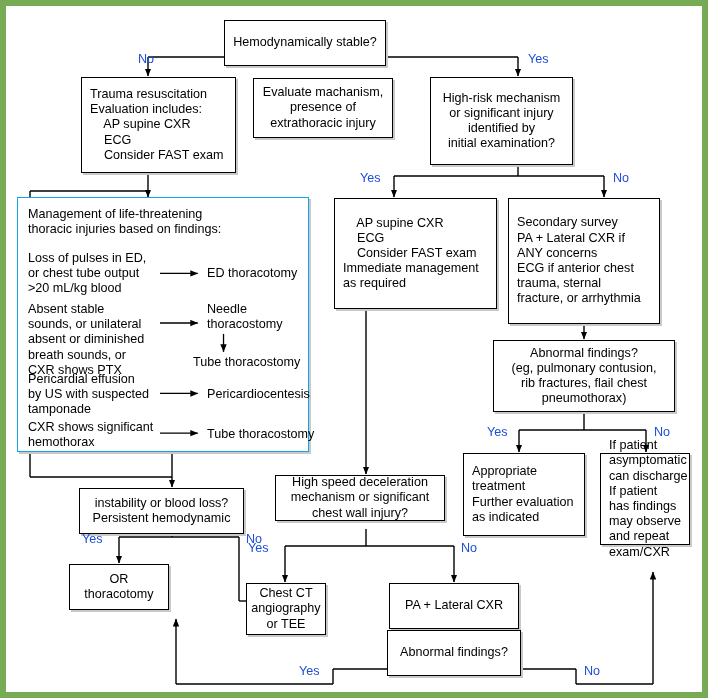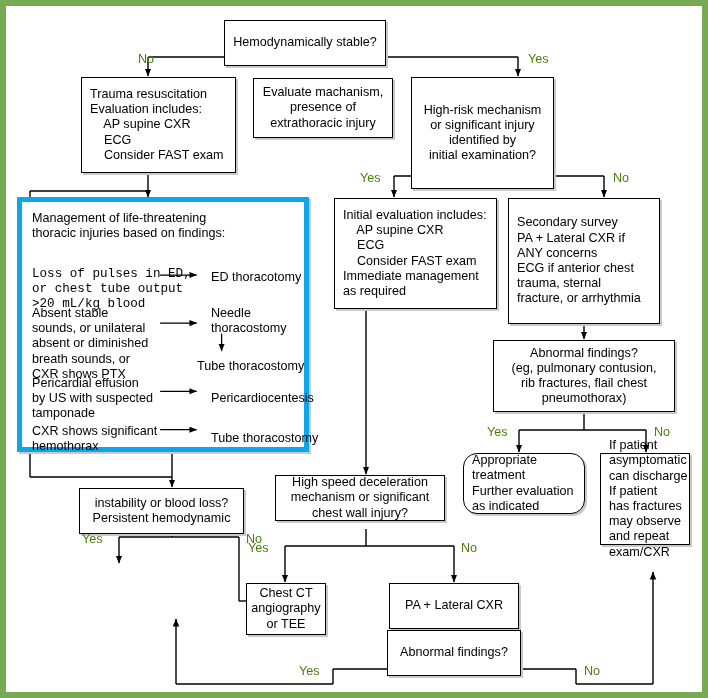--- a/index.html
+++ b/index.html
@@ -59,27 +59,27 @@
     text-align: center;
   }
   .node .ln { display: block; }
   .pad { padding: 22px 8px; }
   .edge-label {
     position: absolute;
     font-size: 12.6px;
     line-height: 14px;
     white-space: pre;
     z-index: 3;
-    color: #4d7c0f;
+    color: #1d4ed8;
   }
   
   .mgmt {
     position: absolute;
     box-sizing: border-box;
-    border: 5px solid #0ea5e9;
+    border: 1px solid #0ea5e9;
     background: #ffffff;
     box-shadow: 2px 2px 0 0 #c9c9c9;
     z-index: 2;
   }
   .mgmt .blk {
     position: absolute;
     font-size: 12.6px;
     line-height: 15.2px;
     white-space: pre;
   }
@@ -175,21 +175,21 @@
       <span class="ln">    ECG</span>
       <span class="ln">    Consider FAST exam</span>
     </div>
 
     <div class="node ctr pad" style="left:247px; top:72px; width:140px; height:60px;">
       <span class="ln">Evaluate machanism,</span>
       <span class="ln">presence of</span>
       <span class="ln">extrathoracic injury</span>
     </div>
 
-    <div class="node ctr pad" style="left:405px; top:71px; width:143px; height:112px;">
+    <div class="node ctr pad" style="left:424px; top:71px; width:143px; height:88px;">
       <span class="ln">High-risk mechanism</span>
       <span class="ln">or significant injury</span>
       <span class="ln">identified by</span>
       <span class="ln">initial examination?</span>
     </div>
 
     <span class="edge-label" style="left:354px; top:165px;">Yes</span>
     <span class="edge-label" style="left:607px; top:165px;">No</span>
 
     <div class="mgmt" style="left:11px; top:191px; width:292px; height:255px;">
@@ -203,36 +203,35 @@
           <path d="M143,76 L181,76" marker-end="url(#ar2)"></path>
           <path d="M143,126 L181,126" marker-end="url(#ar2)"></path>
           <path d="M207,137 L207,155" marker-end="url(#ar2)"></path>
           <path d="M143,197 L181,197" marker-end="url(#ar2)"></path>
           <path d="M143,237 L181,237" marker-end="url(#ar2)"></path>
         </g>
       </svg>
 
       <span class="blk" style="left:10px; top:9px;"><span>Management of life-threatening</span><br><span>thoracic injuries based on findings:</span></span>
 
-      <span class="blk" style="left:10px; top:65px;font-family:Liberation Mono, monospace;"><span>Loss of pulses in ED,</span><br><span>or chest tube output</span><br><span>&gt;20 mL/kg blood</span></span>
+      <span class="blk" style="left:10px; top:53px;"><span>Loss of pulses in ED,</span><br><span>or chest tube output</span><br><span>&gt;20 mL/kg blood</span></span>
       <span class="blk" style="left:189px; top:68px;"><span>ED thoracotomy</span></span>
 
       <span class="blk" style="left:10px; top:104px;"><span>Absent stable</span><br><span>sounds, or unilateral</span><br><span>absent or diminished</span><br><span>breath sounds, or</span><br><span>CXR shows PTX</span></span>
       <span class="blk" style="left:189px; top:104px;"><span>Needle</span><br><span>thoracostomy</span></span>
       <span class="blk" style="left:175px; top:157px;"><span>Tube thoracostomy</span></span>
 
       <span class="blk" style="left:10px; top:174px;"><span>Pericardial effusion</span><br><span>by US with suspected</span><br><span>tamponade</span></span>
       <span class="blk" style="left:189px; top:189px;"><span>Pericardiocentesis</span></span>
 
       <span class="blk" style="left:10px; top:222px;"><span>CXR shows significant</span><br><span>hemothorax</span></span>
       <span class="blk" style="left:189px; top:229px;"><span>Tube thoracostomy</span></span>
     </div>
 
     <div class="node lft pad" style="left:328px; top:192px; width:163px; height:111px;">
-      <span class="ln">Initial evaluation includes:</span>
       <span class="ln">    AP supine CXR</span>
       <span class="ln">    ECG</span>
       <span class="ln">    Consider FAST exam</span>
       <span class="ln">Immediate management</span>
       <span class="ln">as required</span>
     </div>
 
     <div class="node lft pad" style="left:502px; top:192px; width:152px; height:126px;">
       <span class="ln">Secondary survey</span>
       <span class="ln" style="height:7px;"></span>
@@ -247,48 +246,52 @@
     <div class="node ctr pad" style="left:487px; top:334px; width:182px; height:72px;">
       <span class="ln">Abnormal findings?</span>
       <span class="ln">(eg, pulmonary contusion,</span>
       <span class="ln">rib fractures, flail chest</span>
       <span class="ln">pneumothorax)</span>
     </div>
 
     <span class="edge-label" style="left:481px; top:419px;">Yes</span>
     <span class="edge-label" style="left:648px; top:419px;">No</span>
 
-    <div class="node lft pad" style="left:457px; top:447px; width:122px; height:61px;border-radius:14px;">
+    <div class="node lft pad" style="left:457px; top:447px; width:122px; height:83px;">
       <span class="ln">Appropriate</span>
       <span class="ln">treatment</span>
       <span class="ln" style="height:7px;"></span>
       <span class="ln">Further evaluation</span>
       <span class="ln">as indicated</span>
     </div>
 
     <div class="node lft pad" style="left:594px; top:447px; width:90px; height:92px;">
       <span class="ln">If patient</span>
       <span class="ln">asymptomatic</span>
       <span class="ln">can discharge</span>
       <span class="ln" style="height:7px;"></span>
       <span class="ln">If patient</span>
-      <span class="ln">has fractures</span>
+      <span class="ln">has findings</span>
       <span class="ln">may observe</span>
       <span class="ln">and repeat</span>
       <span class="ln">exam/CXR</span>
     </div>
 
     <div class="node ctr pad" style="left:73px; top:482px; width:165px; height:32px;">
       <span class="ln">instability or blood loss?</span>
       <span class="ln">Persistent hemodynamic</span>
     </div>
 
     <span class="edge-label" style="left:76px; top:526px;">Yes</span>
     <span class="edge-label" style="left:240px; top:526px;">No</span>
 
+    <div class="node ctr pad" style="left:63px; top:558px; width:100px; height:36px;">
+      <span class="ln">OR</span>
+      <span class="ln">thoracotomy</span>
+    </div>
 
     <div class="node ctr pad" style="left:269px; top:469px; width:170px; height:46px;">
       <span class="ln">High speed deceleration</span>
       <span class="ln">mechanism or significant</span>
       <span class="ln">chest wall injury?</span>
     </div>
 
     <span class="edge-label" style="left:242px; top:535px;">Yes</span>
     <span class="edge-label" style="left:455px; top:535px;">No</span>
 

